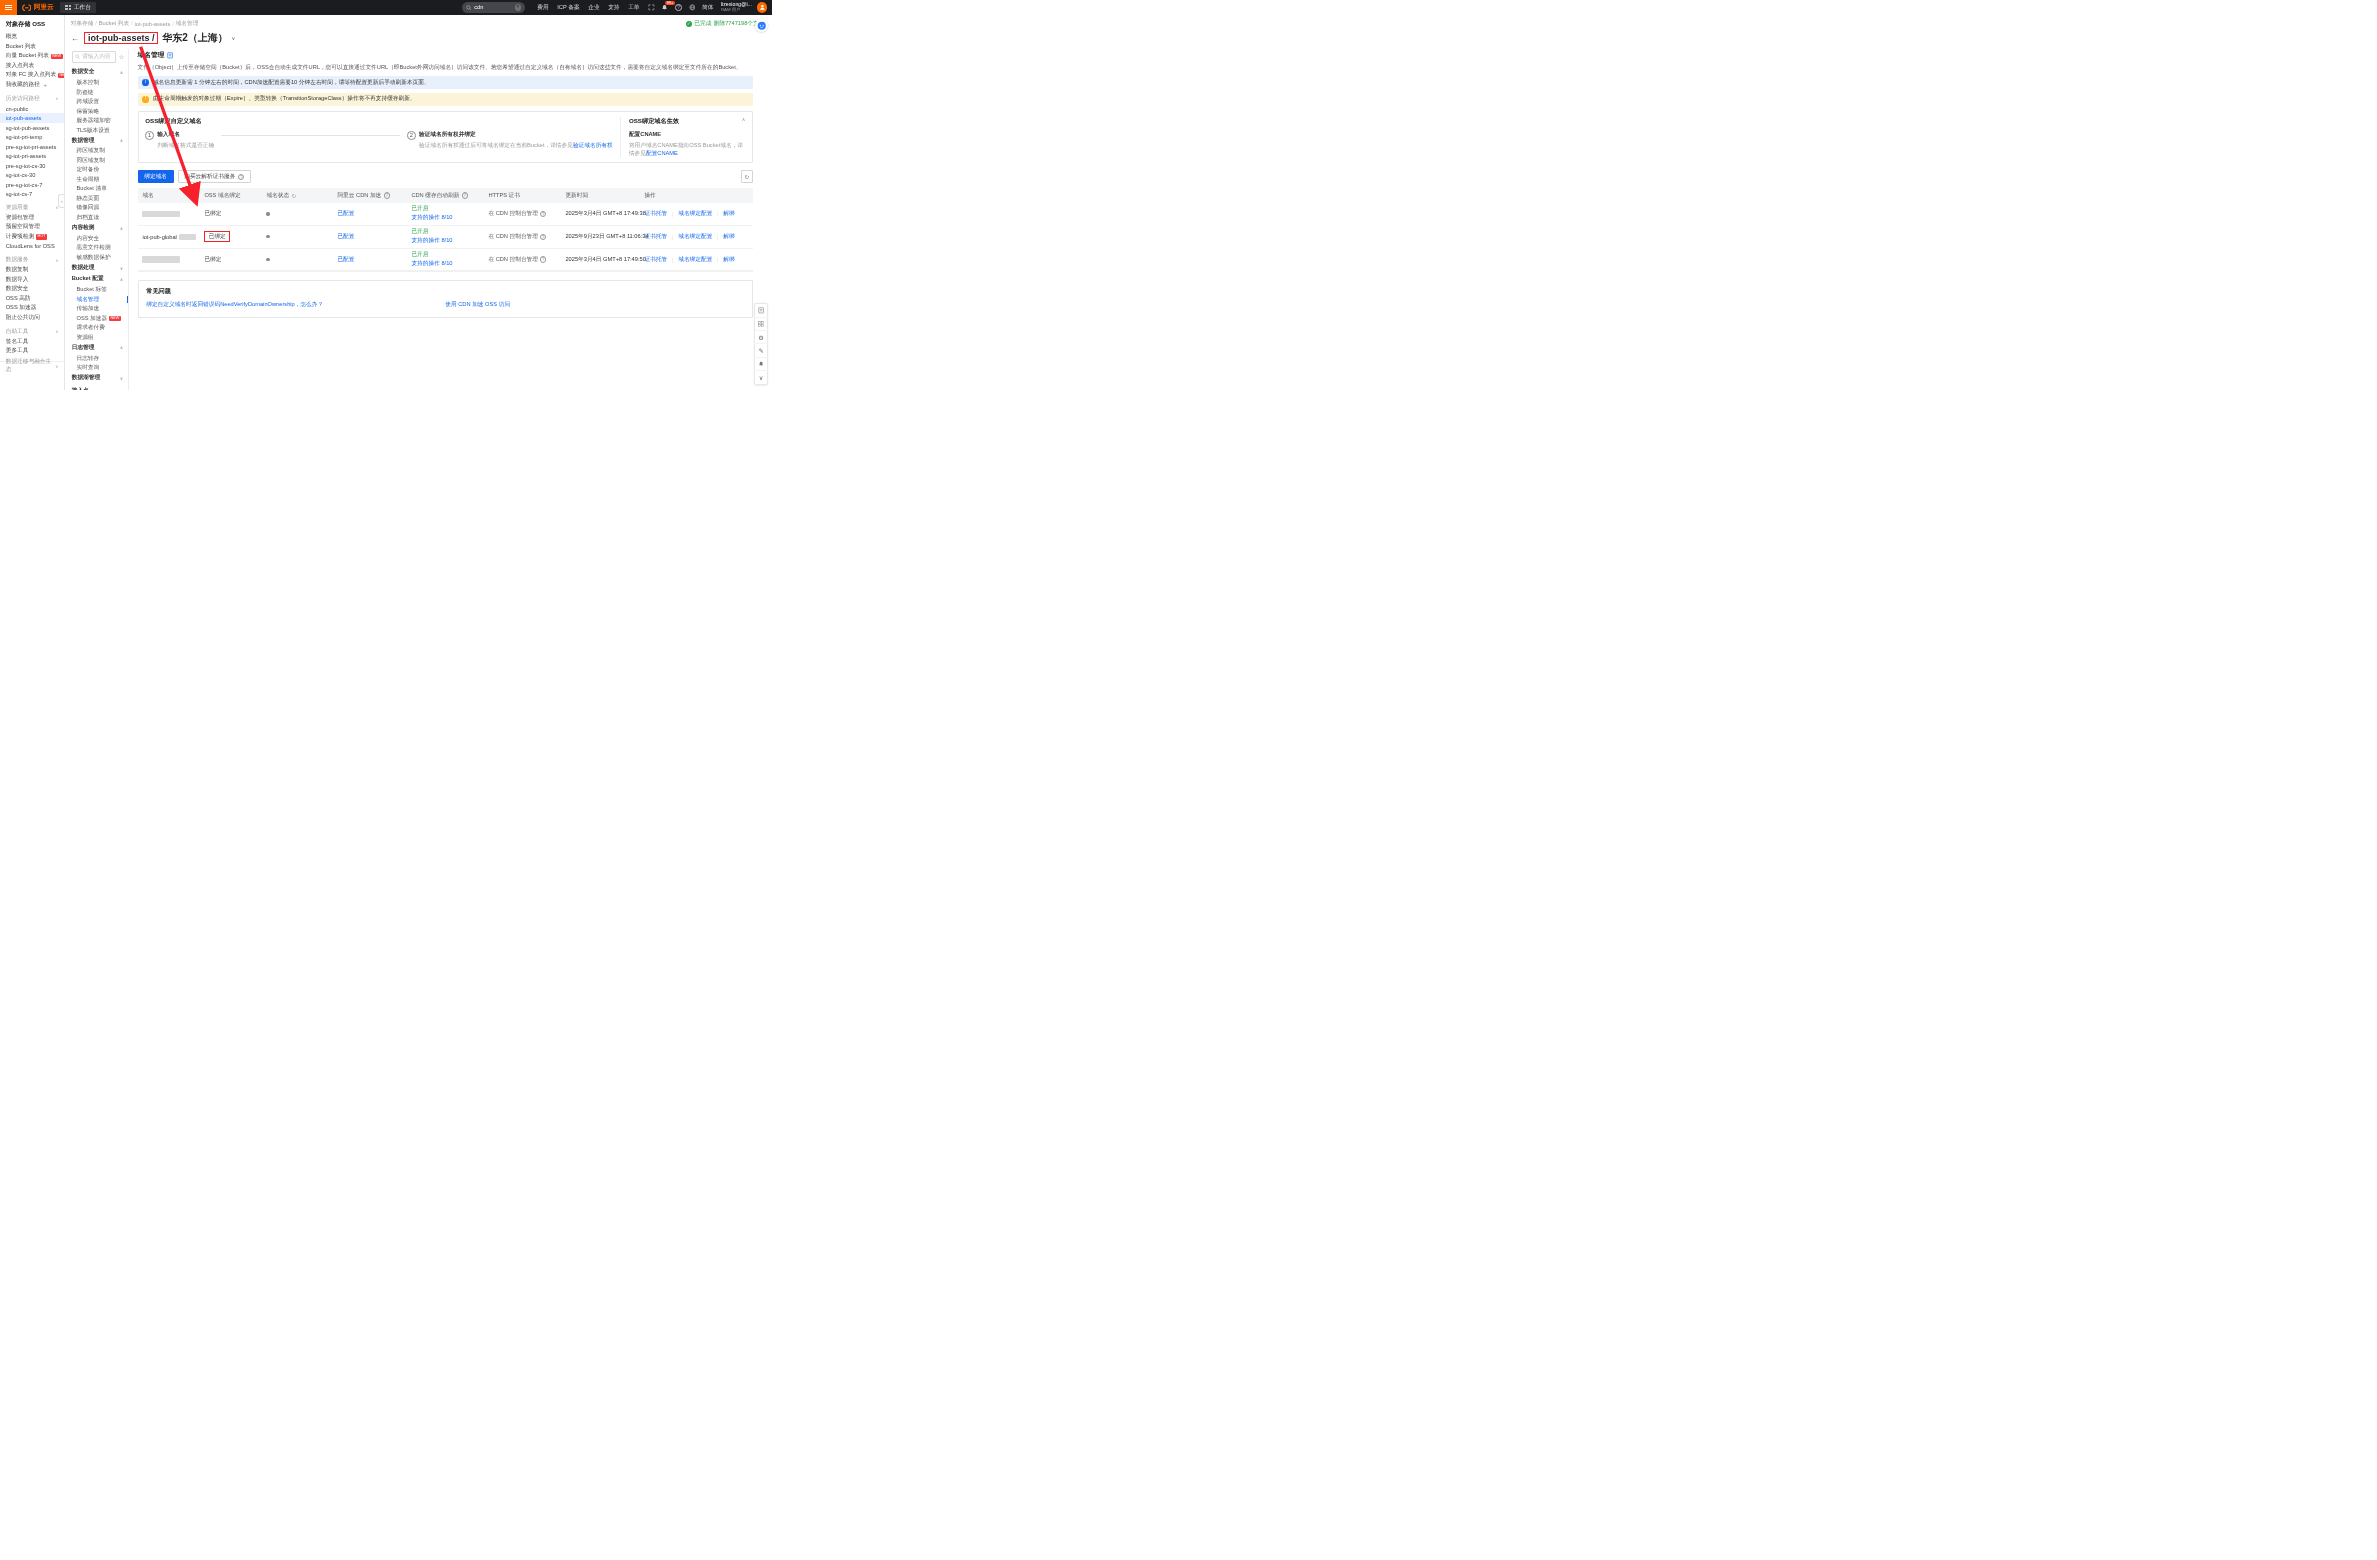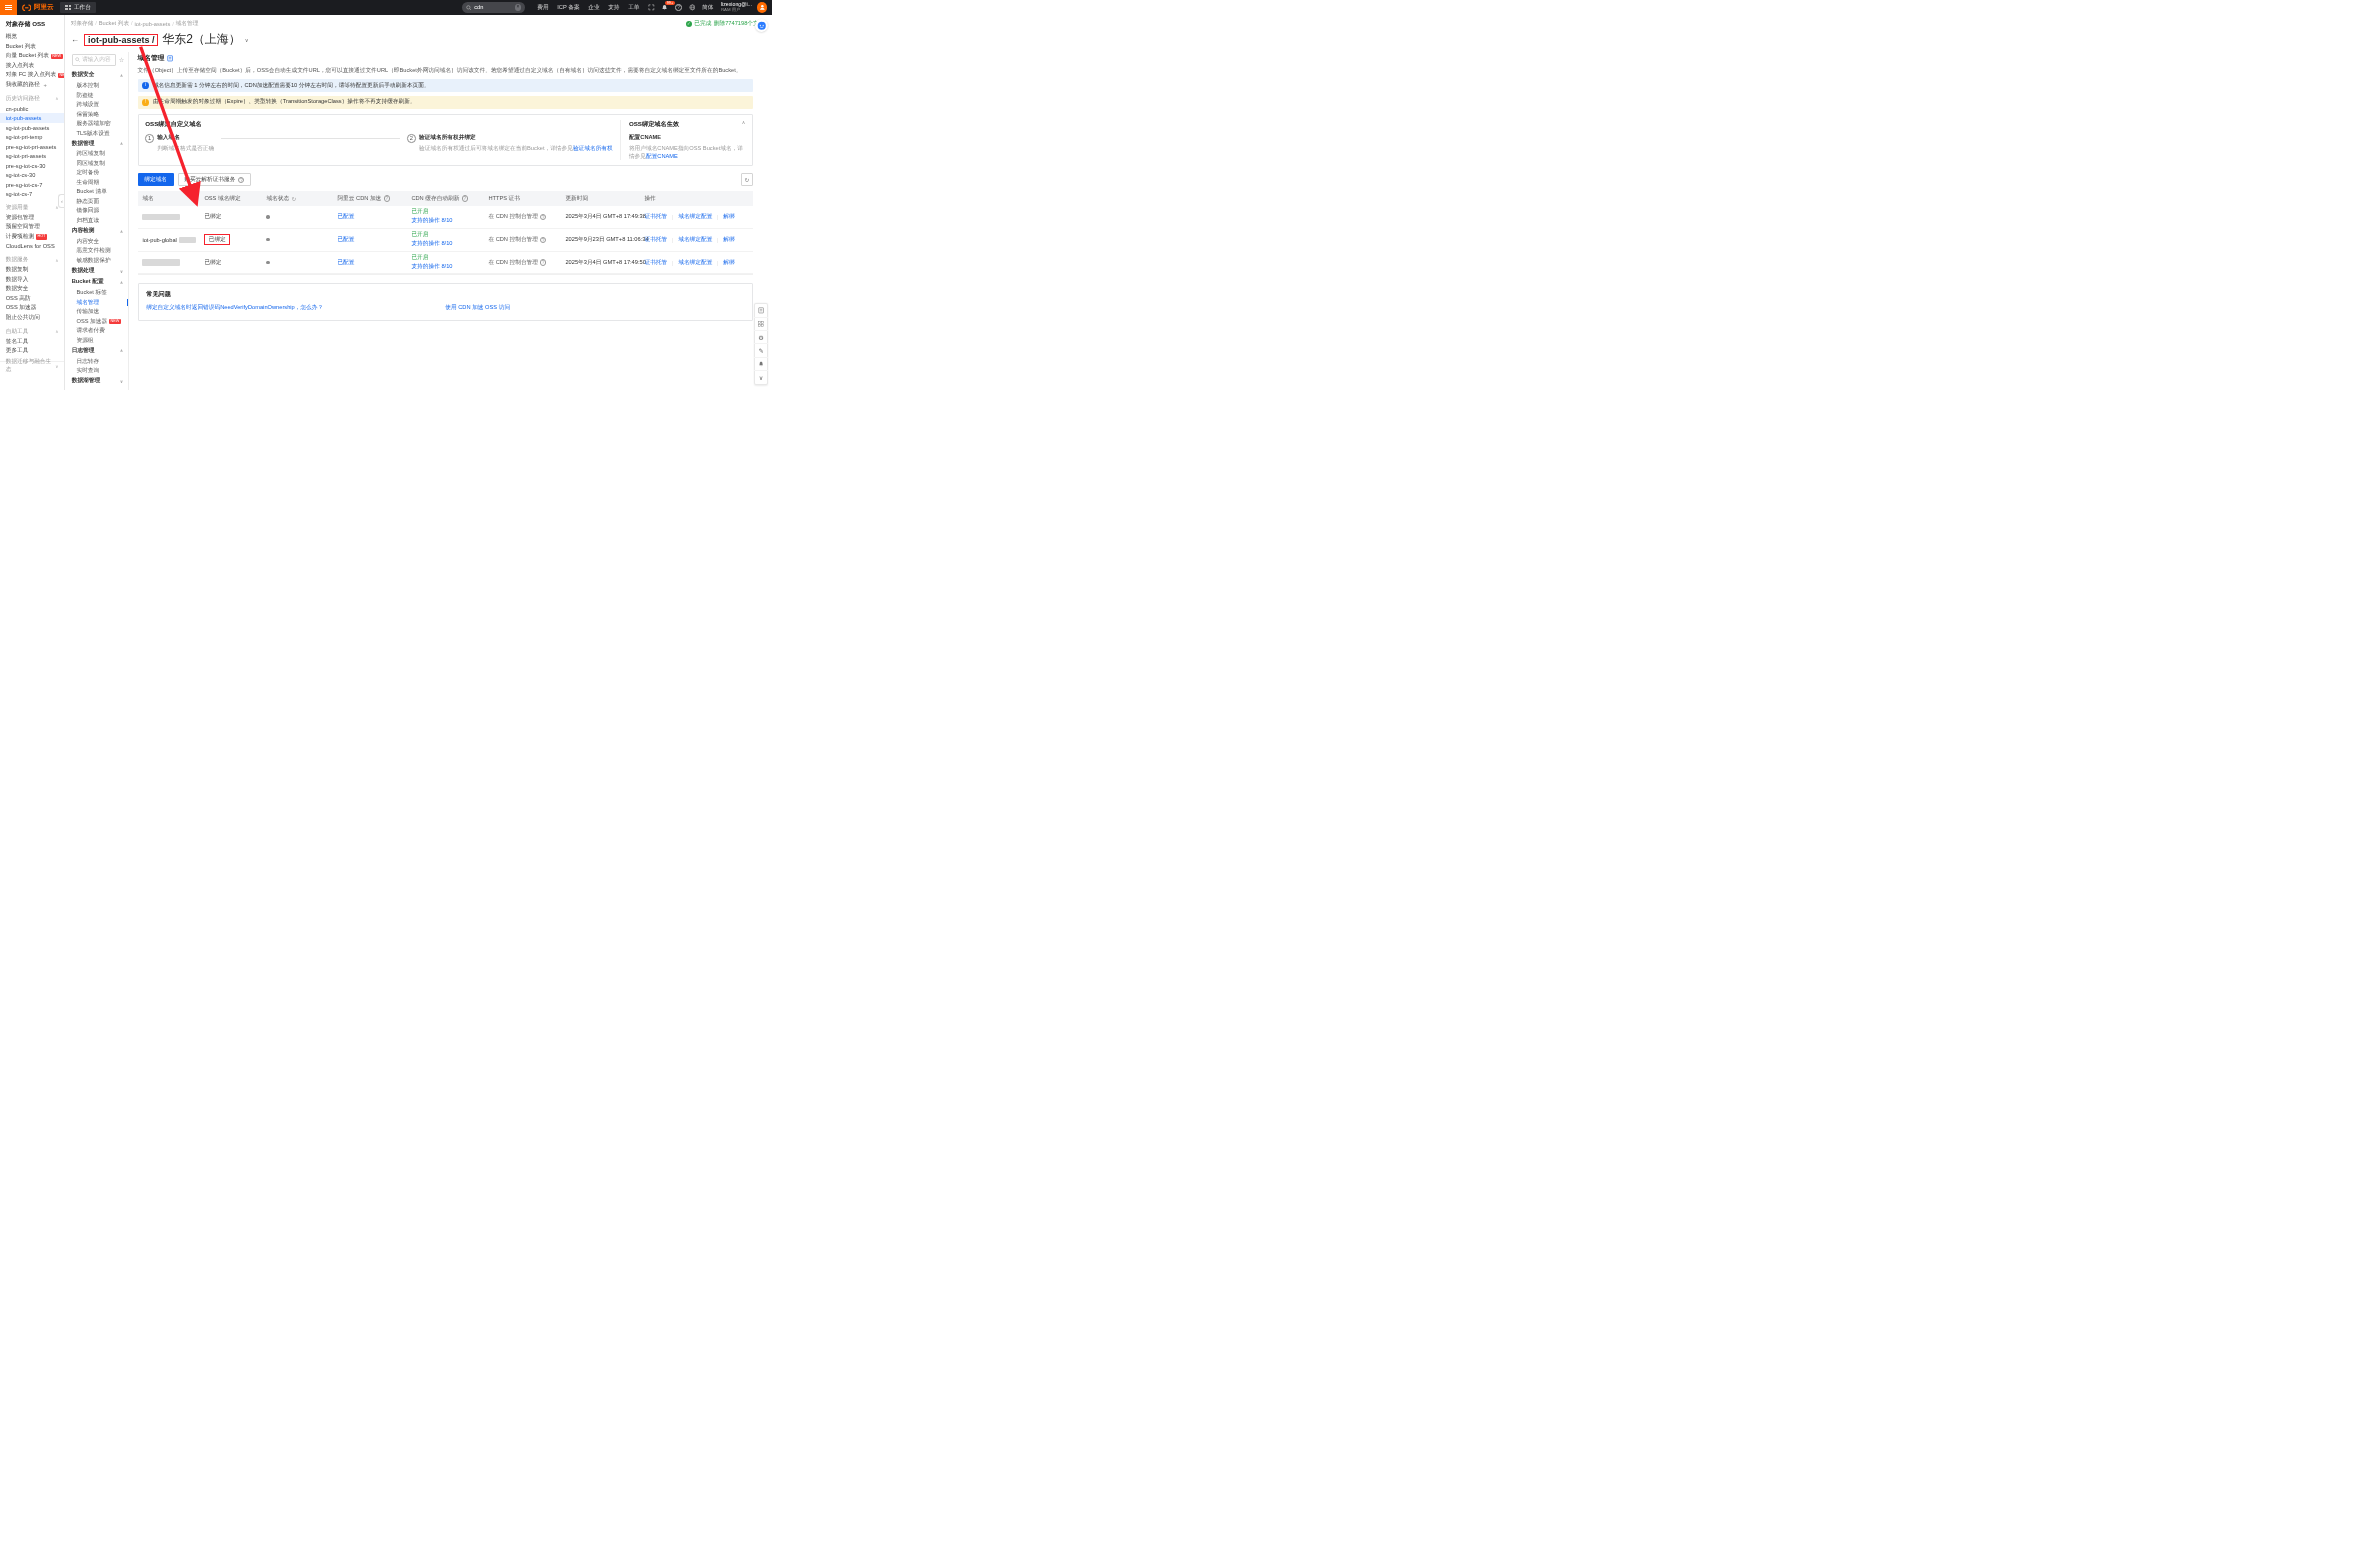--- a/index.html
+++ b/index.html
@@ -58,21 +58,21 @@
   .crumbs{display:flex;align-items:center;gap:1.9px;padding:4.8px 7.6px 0 5.7px;color:#999}
   .crumb{color:#999;cursor:pointer}
   .crumb:not(.last)::after{content:"/";margin-left:1.9px;color:#ccc}
   .toast{margin-left:auto;display:flex;align-items:center;gap:2.4px;color:#2ba44a}
   .check{width:6.2px;height:6.2px;border-radius:50%;background:#2ba44a;color:#fff;font-size:4.3px;line-height:6.2px;text-align:center}
   .check::before{content:"✓"}
   .title-row{display:flex;align-items:center;gap:3.8px;padding:3.3px 7.6px 3.8px 4.8px}
   .back{font-size:8px;color:#444;cursor:pointer;width:10.5px;text-align:center}
   .back::before{content:"←"}
   .bucket-name{font-size:9px;font-weight:bold;color:#262626;border:1.4px solid #f5222d;padding:0 2.9px;cursor:pointer}
-  .bucket-region{font-size:12px;font-weight:normal;color:#262626;cursor:pointer}
+  .bucket-region{font-size:10px;font-weight:bold;color:#262626;cursor:pointer}
   .caret{color:#666;font-size:5.2px;cursor:pointer}
   .caret::before{content:"∨"}
 
   .content-row{display:flex;flex:1;min-height:0}
 
   
   .bmenu{width:64px;flex-shrink:0;padding:1px 0 0 6.7px;border-right:0.5px solid #ededed;overflow:hidden}
   .bm-search{display:flex;align-items:center;gap:2.9px;margin:1px 3.8px 3.8px 0}
   .bm-input{flex:1;height:12px;border:0.5px solid #d9d9d9;border-radius:1px;display:flex;align-items:center;gap:1.9px;padding:0 2.4px;color:#bbb;cursor:text}
   .star{color:#999;font-size:6.2px;cursor:pointer}

